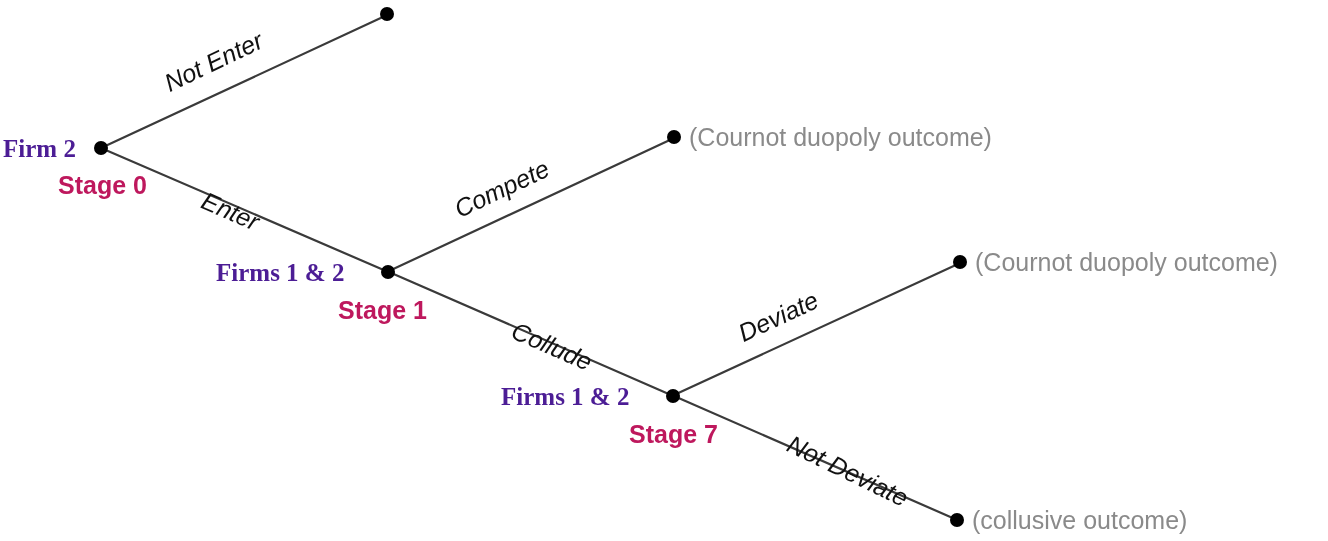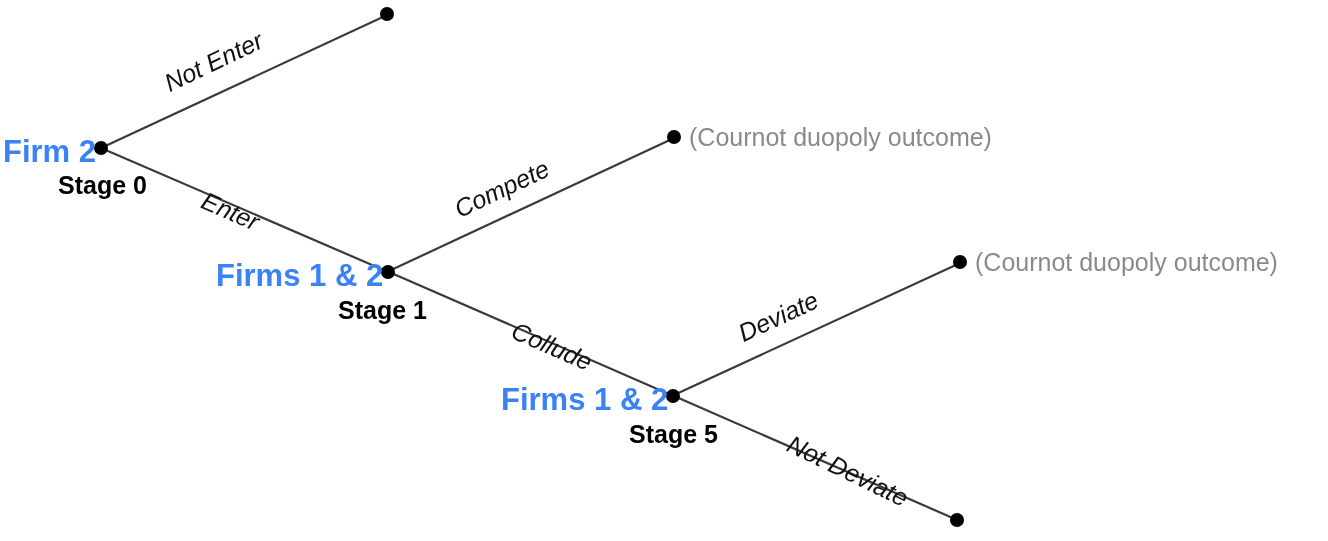--- a/index.html
+++ b/index.html
@@ -39,28 +39,29 @@
     line-height: 1;
   }
   .edge-label {
     font-style: italic;
     font-size: 25px;
     font-weight: 400;
     color: #111111;
     transform-origin: 0 50%;
   }
   .player-label {
-    font-size: 31px;
+    font-size: 25px;
     font-weight: bold;
-    color: #3b82f6;
+    color: #4c1d95;
+    font-family: Liberation Serif, serif;
   }
   .stage-label {
     font-size: 25px;
     font-weight: bold;
-    color: #000000;
+    color: #be185d;
   }
   .outcome-label {
     font-size: 25px;
     font-weight: 400;
     color: #8a8a8a;
   }
 </style>
 </head>
 <body>
 
@@ -99,21 +100,22 @@
 
   <div class="lbl edge-label" style="left:789px; top:430px; transform: rotate(25.9deg);">Not Deviate</div>
 
   <div class="lbl player-label" style="left:3px; top:136px;">Firm 2</div>
   <div class="lbl stage-label" style="left:58px; top:173px;">Stage 0</div>
 
   <div class="lbl player-label" style="left:216px; top:260px;">Firms 1 &amp; 2</div>
   <div class="lbl stage-label" style="left:338px; top:298px;text-align:right;">Stage 1</div>
 
   <div class="lbl player-label" style="left:501px; top:384px;">Firms 1 &amp; 2</div>
-  <div class="lbl stage-label" style="left:629px; top:422px;">Stage 5</div>
+  <div class="lbl stage-label" style="left:629px; top:422px;">Stage 7</div>
 
 
   <div class="lbl outcome-label" style="left:689px; top:125px;">(Cournot duopoly outcome)</div>
 
   <div class="lbl outcome-label" style="left:975px; top:250px;">(Cournot duopoly outcome)</div>
 
+  <div class="lbl outcome-label" style="left:972px; top:508px;">(collusive outcome)</div>
 
 </div>
 
 </body></html>

